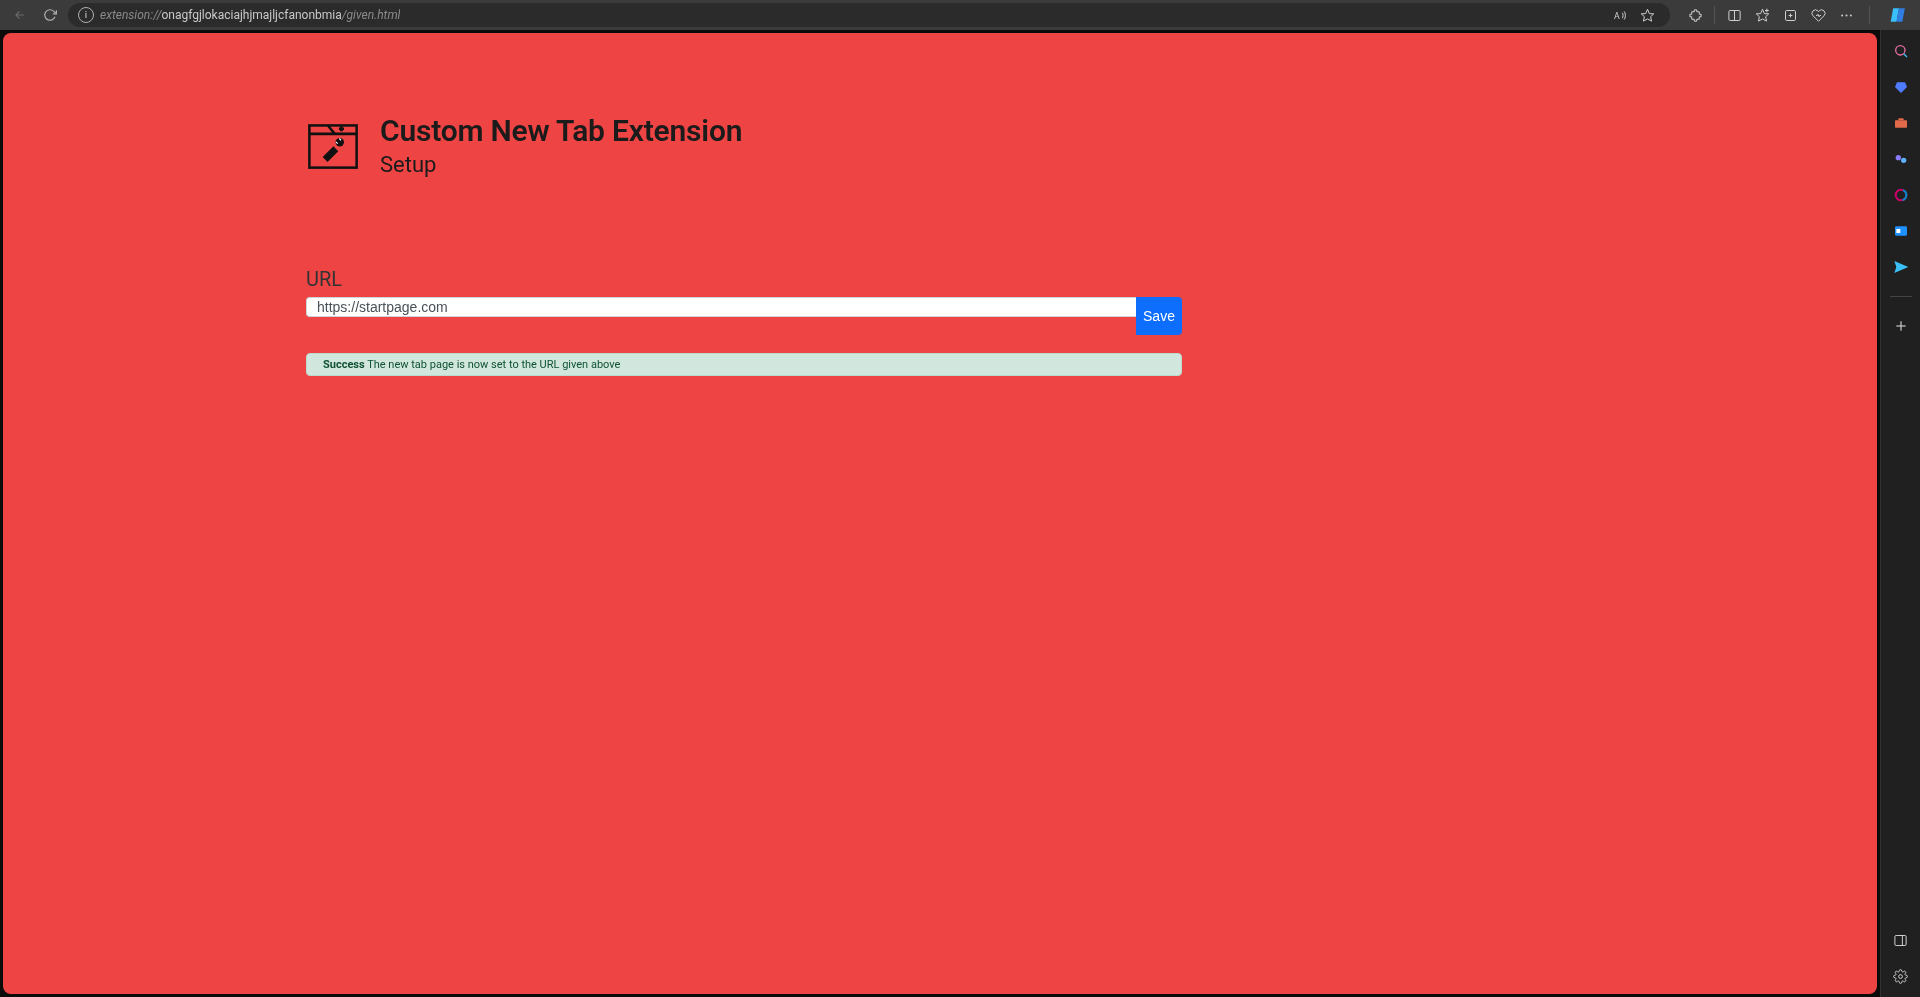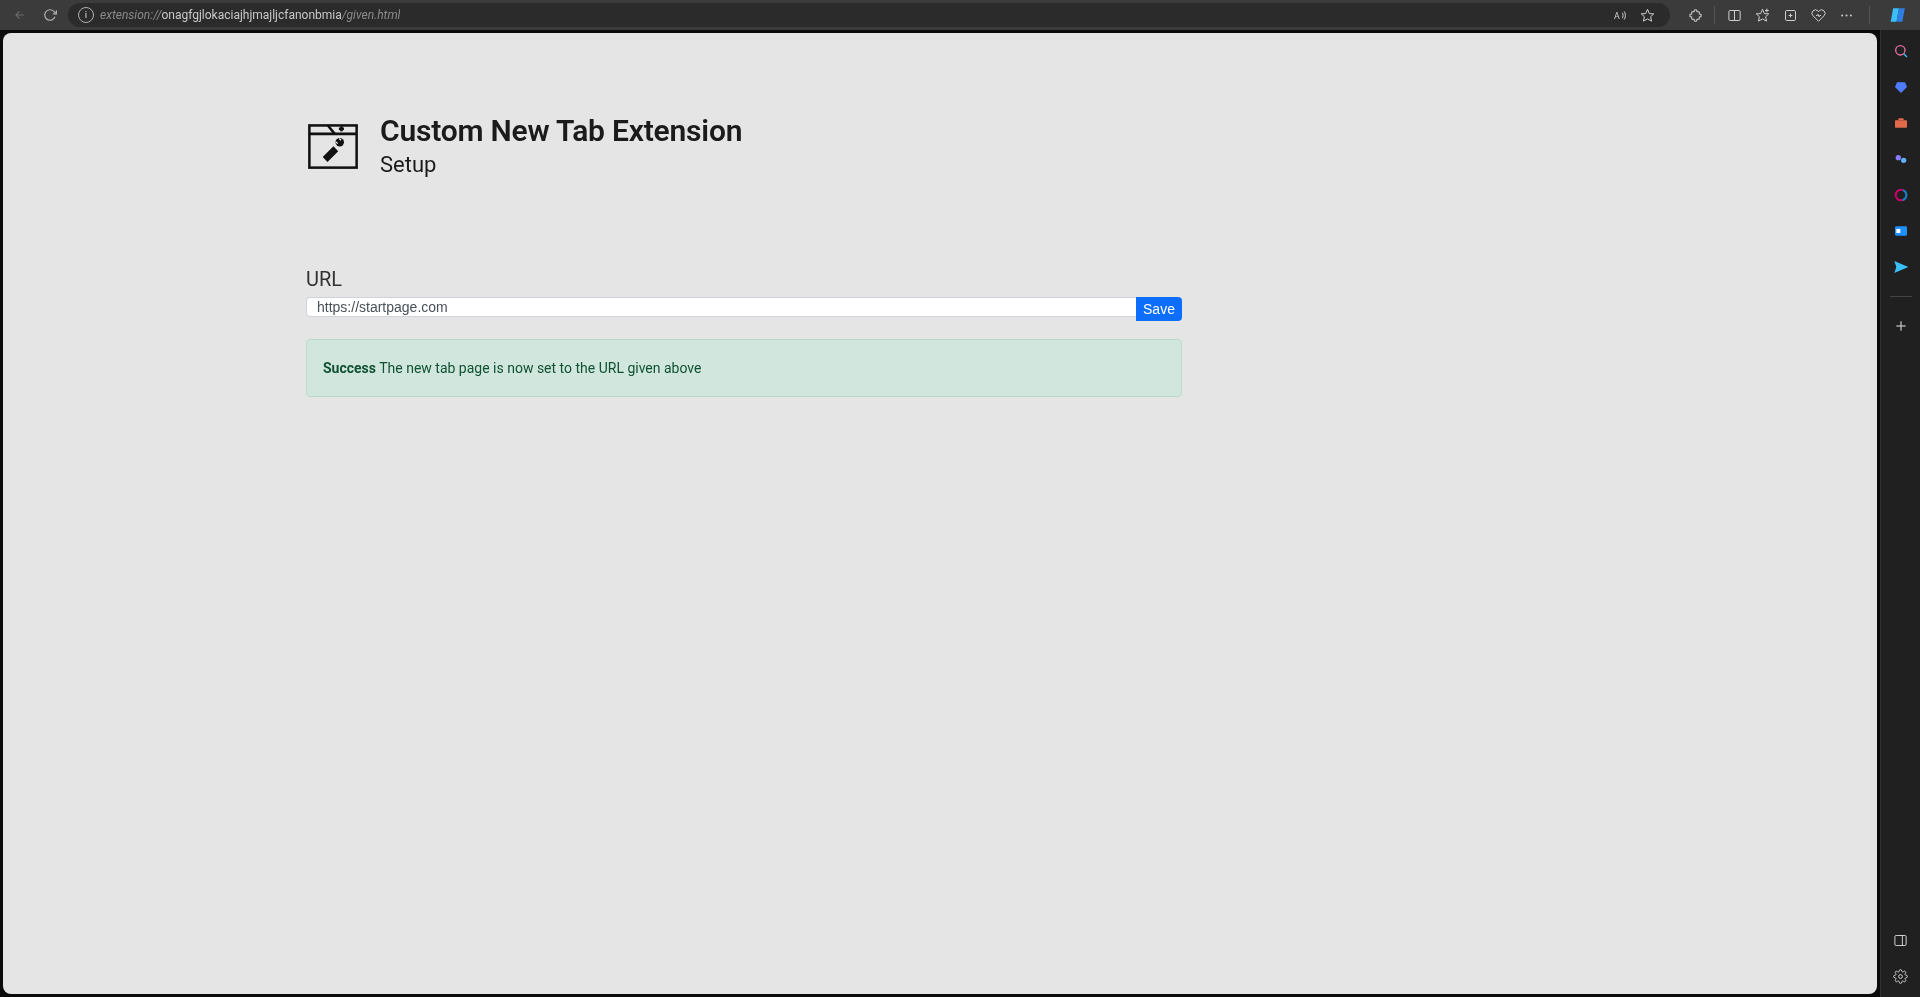--- a/index.html
+++ b/index.html
@@ -71,21 +71,21 @@
       background:#0b0b0b;
     }
     .page-wrap {
       flex:1;
       background:#0b0b0b;
       padding:3px 3px 3px 3px;
       display:flex;
     }
     .page {
       flex:1;
-      background:#e5e5e5;
+      background:#ef4444;
       border-radius:8px;
       position:relative;
       padding-top:80px;
     }
     .container {
       width: 876px;
       margin-left: 303px;
     }
     .header-row {
       display:flex;
@@ -103,36 +103,36 @@
       height:20px;
       border:1px solid #ced4da;
       border-right:none;
       border-radius:4px 0 0 4px;
       padding:8px 10px;
       font-size:14px;
       color:#495057;
       outline:none;
     }
     .save-btn {
-      width:46px;height:24px;
+      width:46px;height:38px;
       background:#0d6efd;
       color:#fff;
       border:none;
       border-radius:0 4px 4px 0;
       font-size:14px;
       cursor:pointer;
     }
     .alert {
       margin-top:18px;
       background:#d1e7dd;
       border:1px solid #badbcc;
       color:#0f5132;
       border-radius:4px;
-      padding:20px 16px;
-      font-size:14px;
+      padding:4px 16px;
+      font-size:11px;
     }
     .alert .strong { font-weight:700; }
 
     
     .sidebar {
       width:40px;
       background:#202020;
       border-left:1px solid #333;
       display:flex;
       flex-direction:column;

